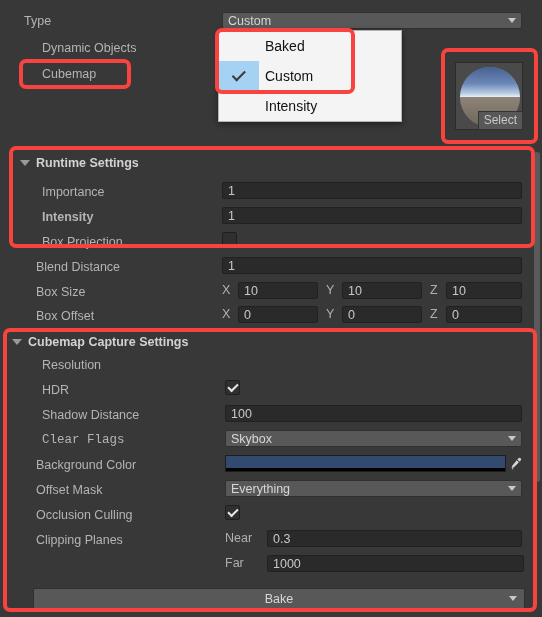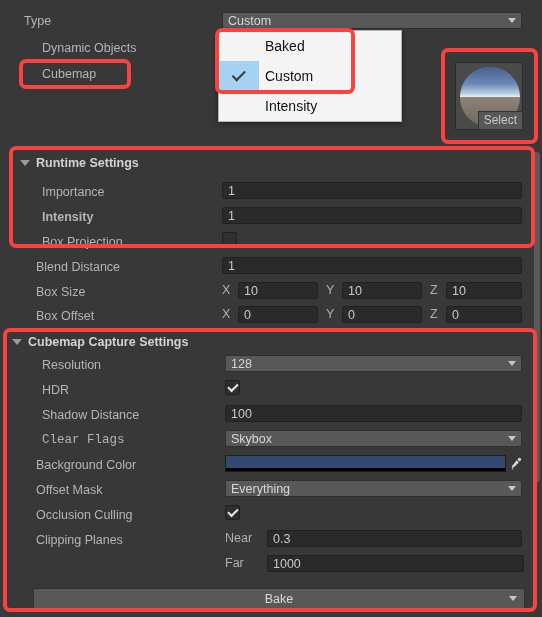--- a/index.html
+++ b/index.html
@@ -200,24 +200,20 @@
   <div class="field" style="position:absolute;left:446px;top:306px;width:76px;">0</div>
 
   <div class="row" style="left:12px;top:331px;">
     <span class="tri" style="margin-right:6px;"></span>
     <span class="lbl hdr">Cubemap Capture Settings</span>
   </div>
 
   <div class="row" style="left:42px;top:354px;">
     <span class="lbl">Resolution</span>
   </div>
-  <div class="pfield" style="position:absolute;left:225px;top:355px;width:297px;">
-    <span>128</span>
-    <span class="arrow"></span>
-  </div>
 
   <div class="row" style="left:42px;top:379px;">
     <span class="lbl">HDR</span>
   </div>
   <div class="cbox on" style="position:absolute;left:225px;top:380px;"></div>
 
   <div class="row" style="left:42px;top:404px;">
     <span class="lbl">Shadow Distance</span>
   </div>
   <div class="field" style="position:absolute;left:225px;top:405px;width:297px;">100</div>

